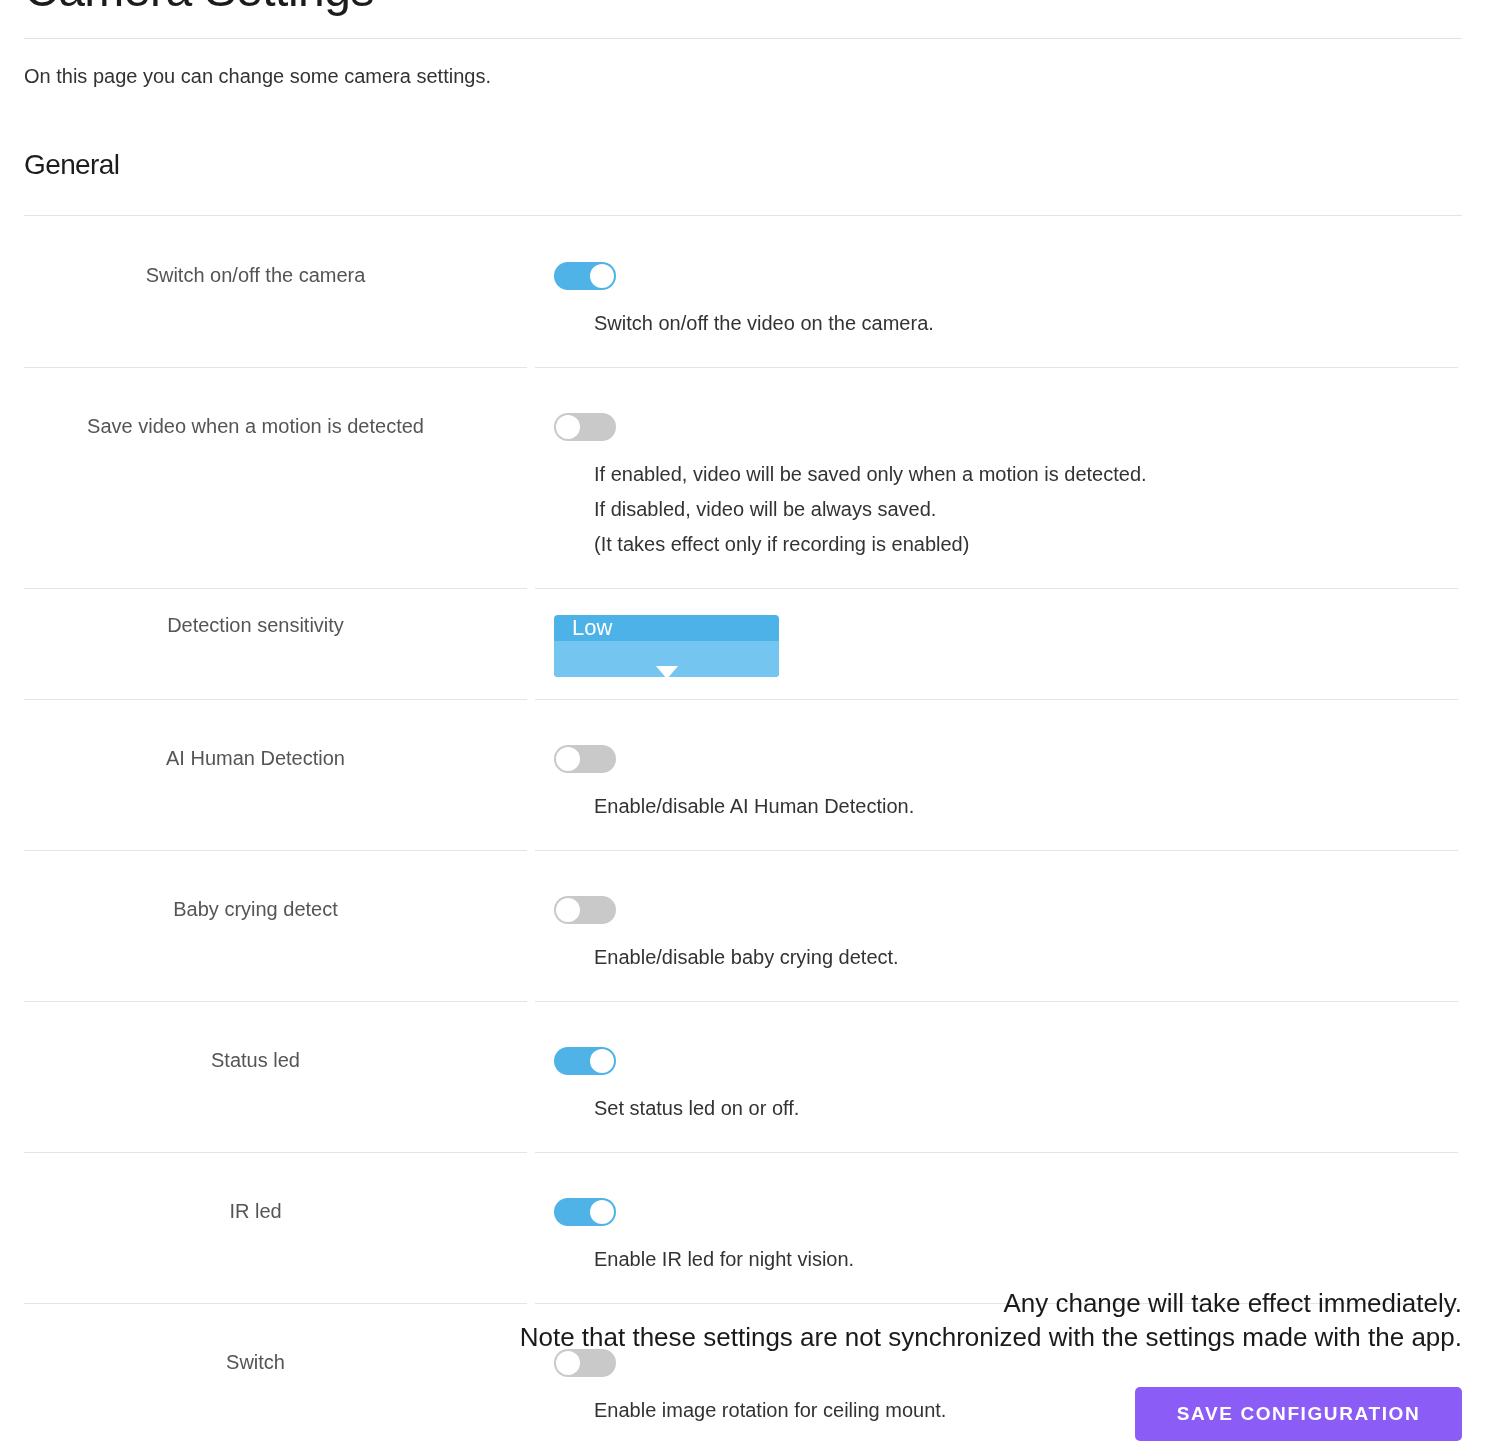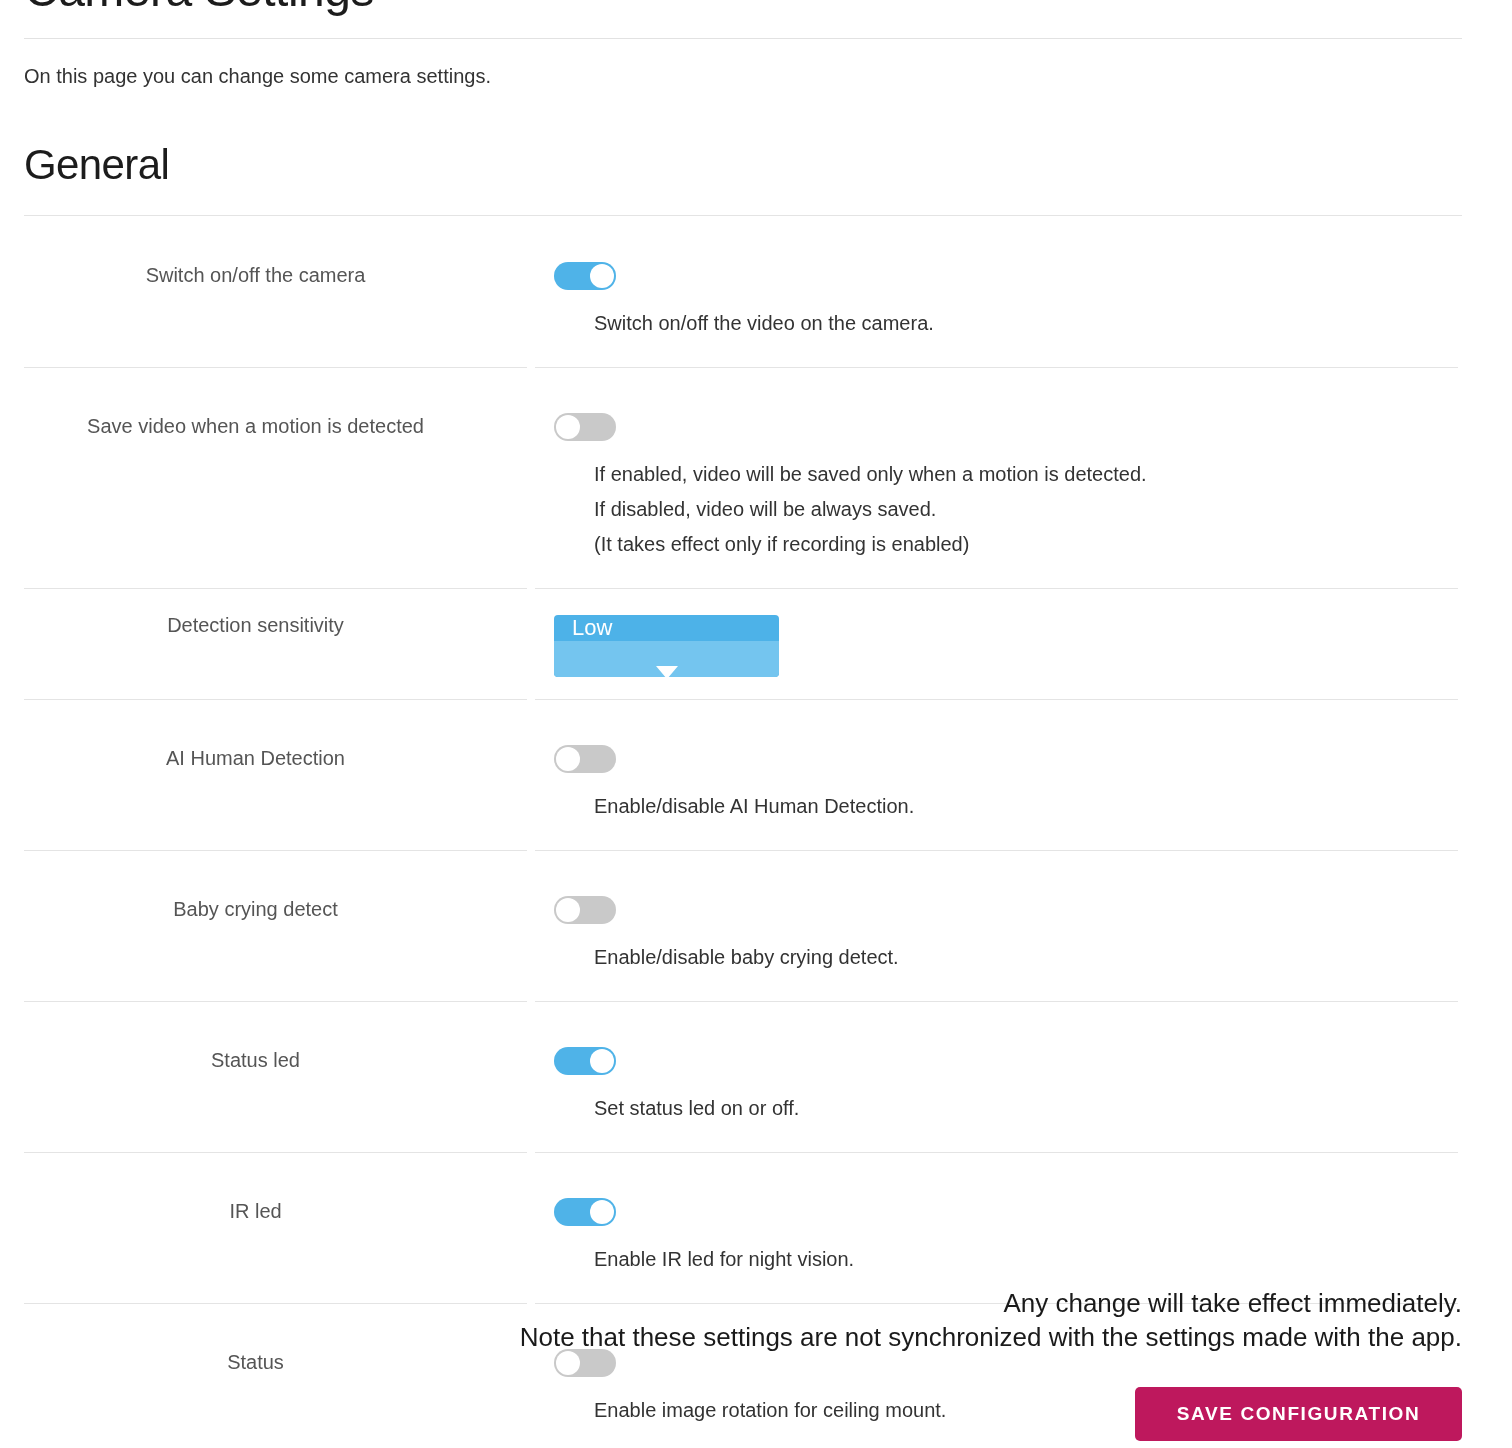--- a/index.html
+++ b/index.html
@@ -60,21 +60,21 @@
     line-height: 28px;
     color: #333333;
     white-space: nowrap;
   }
 
   
   .section-head {
     position: absolute;
     left: 24px;
     top: 139px;
-    font-size: 42px;
+    font-size: 28px;
     font-weight: 400;
     line-height: 52px;
     color: #1c1c1c;
     letter-spacing: -0.6px;
     margin: 0;
   }
   .section-rule {
     position: absolute;
     left: 24px;
     top: 215px;
@@ -219,21 +219,21 @@
 
   
   .save-btn {
     position: absolute;
     left: 1135px;
     top: 1387px;
     width: 327px;
     height: 54px;
     border: none;
     border-radius: 5px;
-    background: #be185d;
+    background: #8b5cf6;
     color: #ffffff;
     font-family: "Liberation Sans", "DejaVu Sans", sans-serif;
     font-size: 19px;
     font-weight: bold;
     letter-spacing: 1.6px;
     text-transform: uppercase;
     cursor: pointer;
   }
 </style>
 </head>
@@ -333,21 +333,21 @@
         <div class="toggle on">
           <span class="knob"></span>
         </div>
         <div class="desc">
           <div>Enable IR led for night vision.</div>
         </div>
       </div>
     </div>
 
     <div class="row">
-      <div class="row-label row-pad">Status</div>
+      <div class="row-label row-pad">Switch</div>
       <div class="row-control row-pad">
         <div class="toggle">
           <span class="knob"></span>
         </div>
         <div class="desc">
           <div>Enable image rotation for ceiling mount.</div>
         </div>
       </div>
     </div>
 

